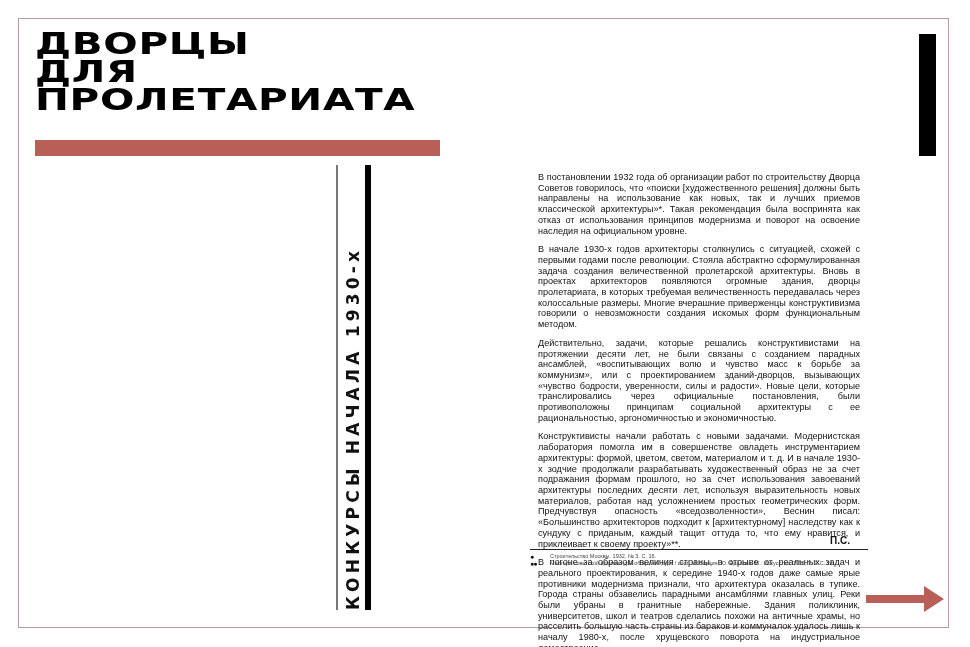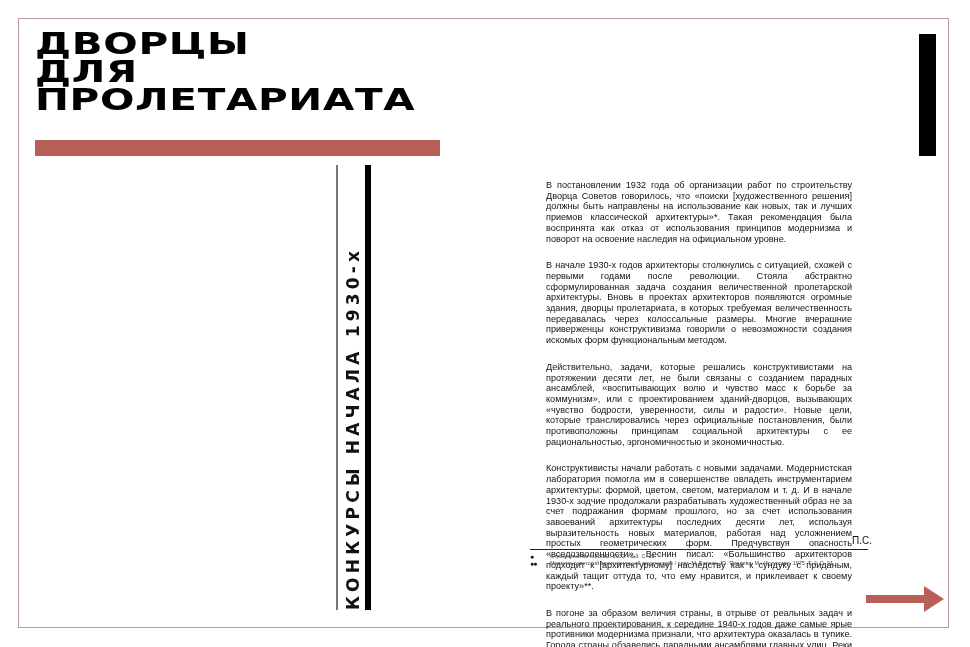--- a/index.html
+++ b/index.html
@@ -34,23 +34,23 @@
       font-family: "DejaVu Sans", sans-serif; font-weight: bold; font-size: 17px; letter-spacing: 4.2px;
       white-space: nowrap; color: #111; width: 330px;
     }
     .topbar {
       position: absolute; left: 919px; top: 34px; width: 17px; height: 122px; background: #000;
     }
     .body-text {
       position: absolute; left: 530px; top: 164px; width: 338px;
       font-size: 9.1px; line-height: 10.7px; text-align: justify; color: #111;
     }
-    .body-text p { margin: 16px; }
+    .body-text p { margin: 8px; }
     .sig {
-      position: absolute; left: 830px; top: 535px; font-size: 10px; font-weight: normal; color: #111; margin-left: 22px;
+      position: absolute; left: 830px; top: 535px; font-size: 10px; font-weight: bold; color: #111;
     }
     .note-line {
       position: absolute; left: 530px; top: 549px; width: 338px; height: 1px; background: #222;
     }
     .notes {
       position: absolute; left: 530px; top: 553px; width: 338px; font-size: 5.5px; line-height: 7px; color: #444;
     }
     .note { position: relative; padding-left: 20px; }
     .note .mark { position: absolute; left: 0; top: 0; font-size: 7px; color: #111; letter-spacing: -1px; }
     .arrow {

